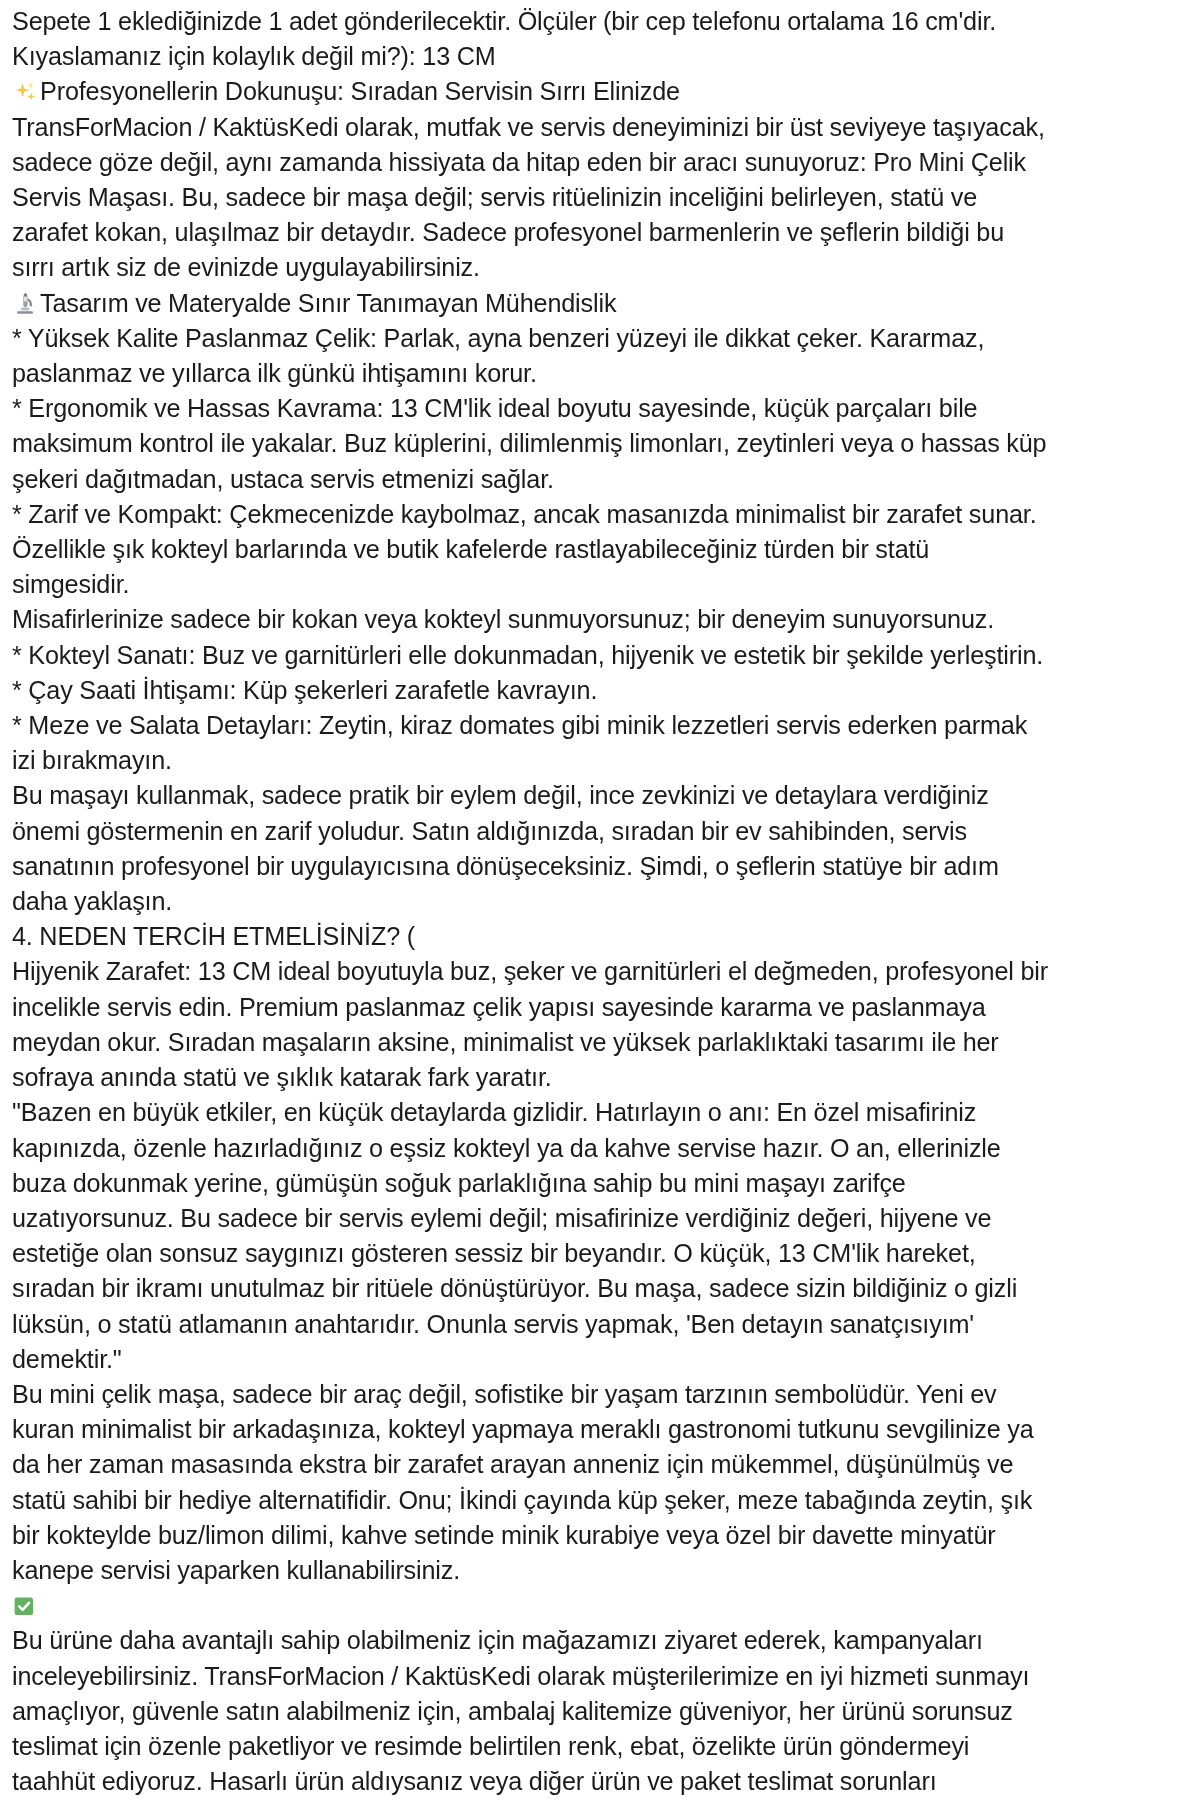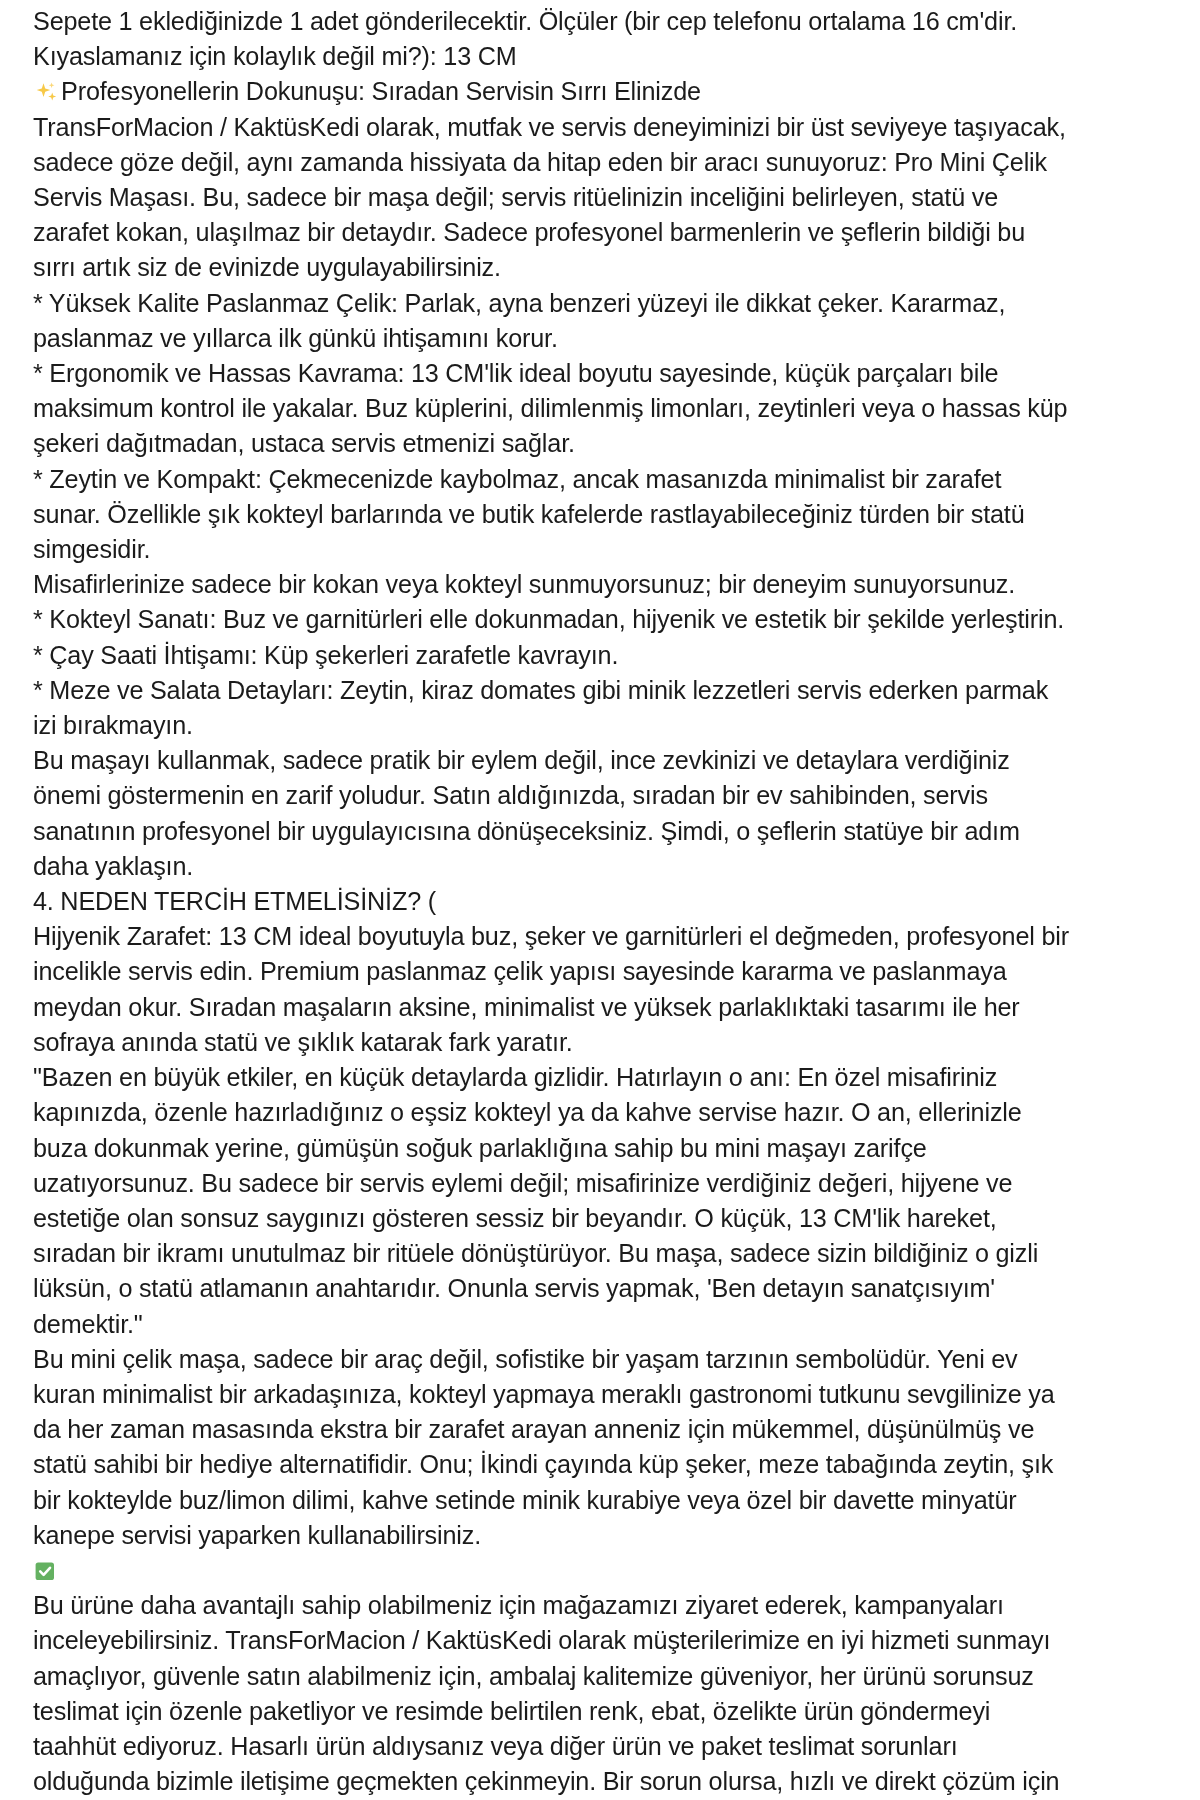--- a/index.html
+++ b/index.html
@@ -12,21 +12,21 @@
     height: 1800px;
     overflow: hidden;
     font-family: "Liberation Sans", "DejaVu Sans", sans-serif;
   }
   #page {
     position: relative;
     width: 1008px;
     height: 1800px;
     background: #ffffff;
     box-sizing: border-box;
-    padding: 4px 0 0 33px;
+    padding: 4px 0 0 12px;
   }
   #doc {
     width: 1040px;
     color: #1b1b1b;
     font-size: 25.2px;
     line-height: 35.2px;
     letter-spacing: -0.15px;
     word-spacing: -0.2px;
     font-weight: 400;
     -webkit-font-smoothing: antialiased;
@@ -54,27 +54,35 @@
     <p class="para">Sepete 1 eklediğinizde 1 adet gönderilecektir. Ölçüler (bir cep telefonu ortalama 16 cm'dir. Kıyaslamanız için kolaylık değil mi?): 13 CM</p>
 
     <p class="para"><span class="ico-wrap"><svg width="26" height="24" viewBox="0 0 26 24" xmlns="http://www.w3.org/2000/svg">
             <path d="M10.5 3.2 L12.2 8.4 L17.3 10.1 L12.2 11.8 L10.5 17 L8.8 11.8 L3.7 10.1 L8.8 8.4 Z" fill="#f7c948"></path>
             <path d="M19.2 12.6 L20.2 15.6 L23.2 16.6 L20.2 17.6 L19.2 20.6 L18.2 17.6 L15.2 16.6 L18.2 15.6 Z" fill="#f7c948"></path>
             <path d="M18.6 2.4 L19.3 4.5 L21.4 5.2 L19.3 5.9 L18.6 8 L17.9 5.9 L15.8 5.2 L17.9 4.5 Z" fill="#fbd87a"></path>
           </svg></span><span>Profesyonellerin Dokunuşu: Sıradan Servisin Sırrı Elinizde</span></p>
 
     <p class="para">TransForMacion / KaktüsKedi olarak, mutfak ve servis deneyiminizi bir üst seviyeye taşıyacak, sadece göze değil, aynı zamanda hissiyata da hitap eden bir aracı sunuyoruz: Pro Mini Çelik Servis Maşası. Bu, sadece bir maşa değil; servis ritüelinizin inceliğini belirleyen, statü ve zarafet kokan, ulaşılmaz bir detaydır. Sadece profesyonel barmenlerin ve şeflerin bildiği bu sırrı artık siz de evinizde uygulayabilirsiniz.</p>
 
+    <p class="para"><span class="ico-wrap"><svg width="26" height="24" viewBox="0 0 26 24" xmlns="http://www.w3.org/2000/svg">
+            <rect x="5" y="19.2" width="16" height="2.6" rx="1.2" fill="#8a8f98"></rect>
+            <rect x="9.2" y="15.6" width="8" height="3" rx="1" fill="#b9bec6"></rect>
+            <path d="M11.2 3.4 L15.6 3.4 L15.6 12.4 C15.6 14 14.4 15.2 13.4 15.2 C12.4 15.2 11.2 14 11.2 12.4 Z" fill="#9aa0a8"></path>
+            <rect x="11.6" y="4.2" width="3.6" height="5.4" rx="0.8" fill="#dfe2e6"></rect>
+            <path d="M15.8 6.6 C19 7.8 20.4 11 19.8 14.4 L17.6 14 C18.2 11.4 17.3 9.2 15.2 8.3 Z" fill="#7e838b"></path>
+            <circle cx="13.4" cy="2.9" r="1.6" fill="#6f757d"></circle>
+          </svg></span><span>Tasarım ve Materyalde Sınır Tanımayan Mühendislik</span></p>
 
 
     <p class="para">* Yüksek Kalite Paslanmaz Çelik: Parlak, ayna benzeri yüzeyi ile dikkat çeker. Kararmaz, paslanmaz ve yıllarca ilk günkü ihtişamını korur.</p>
 
     <p class="para">* Ergonomik ve Hassas Kavrama: 13 CM'lik ideal boyutu sayesinde, küçük parçaları bile maksimum kontrol ile yakalar. Buz küplerini, dilimlenmiş limonları, zeytinleri veya o hassas küp şekeri dağıtmadan, ustaca servis etmenizi sağlar.</p>
 
-    <p class="para">* Zeytin ve Kompakt: Çekmecenizde kaybolmaz, ancak masanızda minimalist bir zarafet sunar. Özellikle şık kokteyl barlarında ve butik kafelerde rastlayabileceğiniz türden bir statü simgesidir.</p>
+    <p class="para">* Zarif ve Kompakt: Çekmecenizde kaybolmaz, ancak masanızda minimalist bir zarafet sunar. Özellikle şık kokteyl barlarında ve butik kafelerde rastlayabileceğiniz türden bir statü simgesidir.</p>
 
 
     <p class="para">Misafirlerinize sadece bir kokan veya kokteyl sunmuyorsunuz; bir deneyim sunuyorsunuz.</p>
 
     <p class="para">* Kokteyl Sanatı: Buz ve garnitürleri elle dokunmadan, hijyenik ve estetik bir şekilde yerleştirin.</p>
 
     <p class="para">* Çay Saati İhtişamı: Küp şekerleri zarafetle kavrayın.</p>
 
     <p class="para">* Meze ve Salata Detayları: Zeytin, kiraz domates gibi minik lezzetleri servis ederken parmak izi bırakmayın.</p>
 

